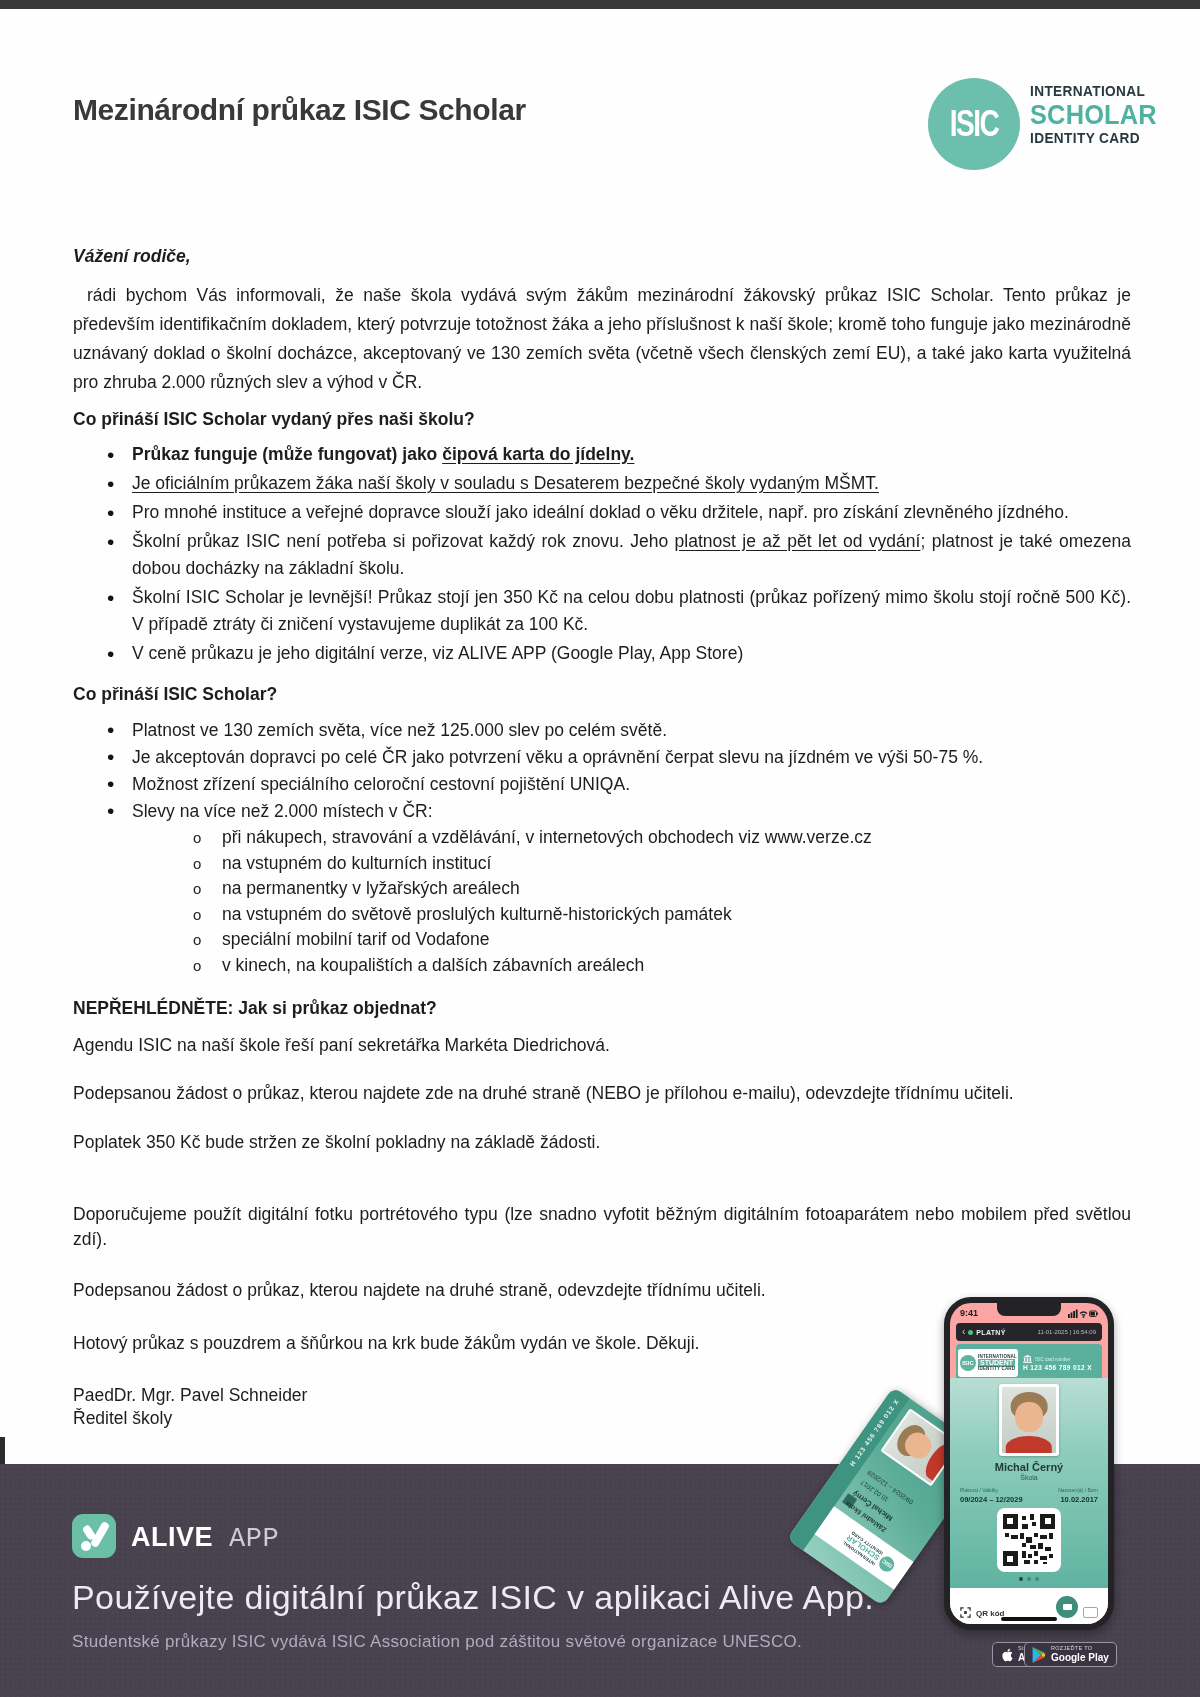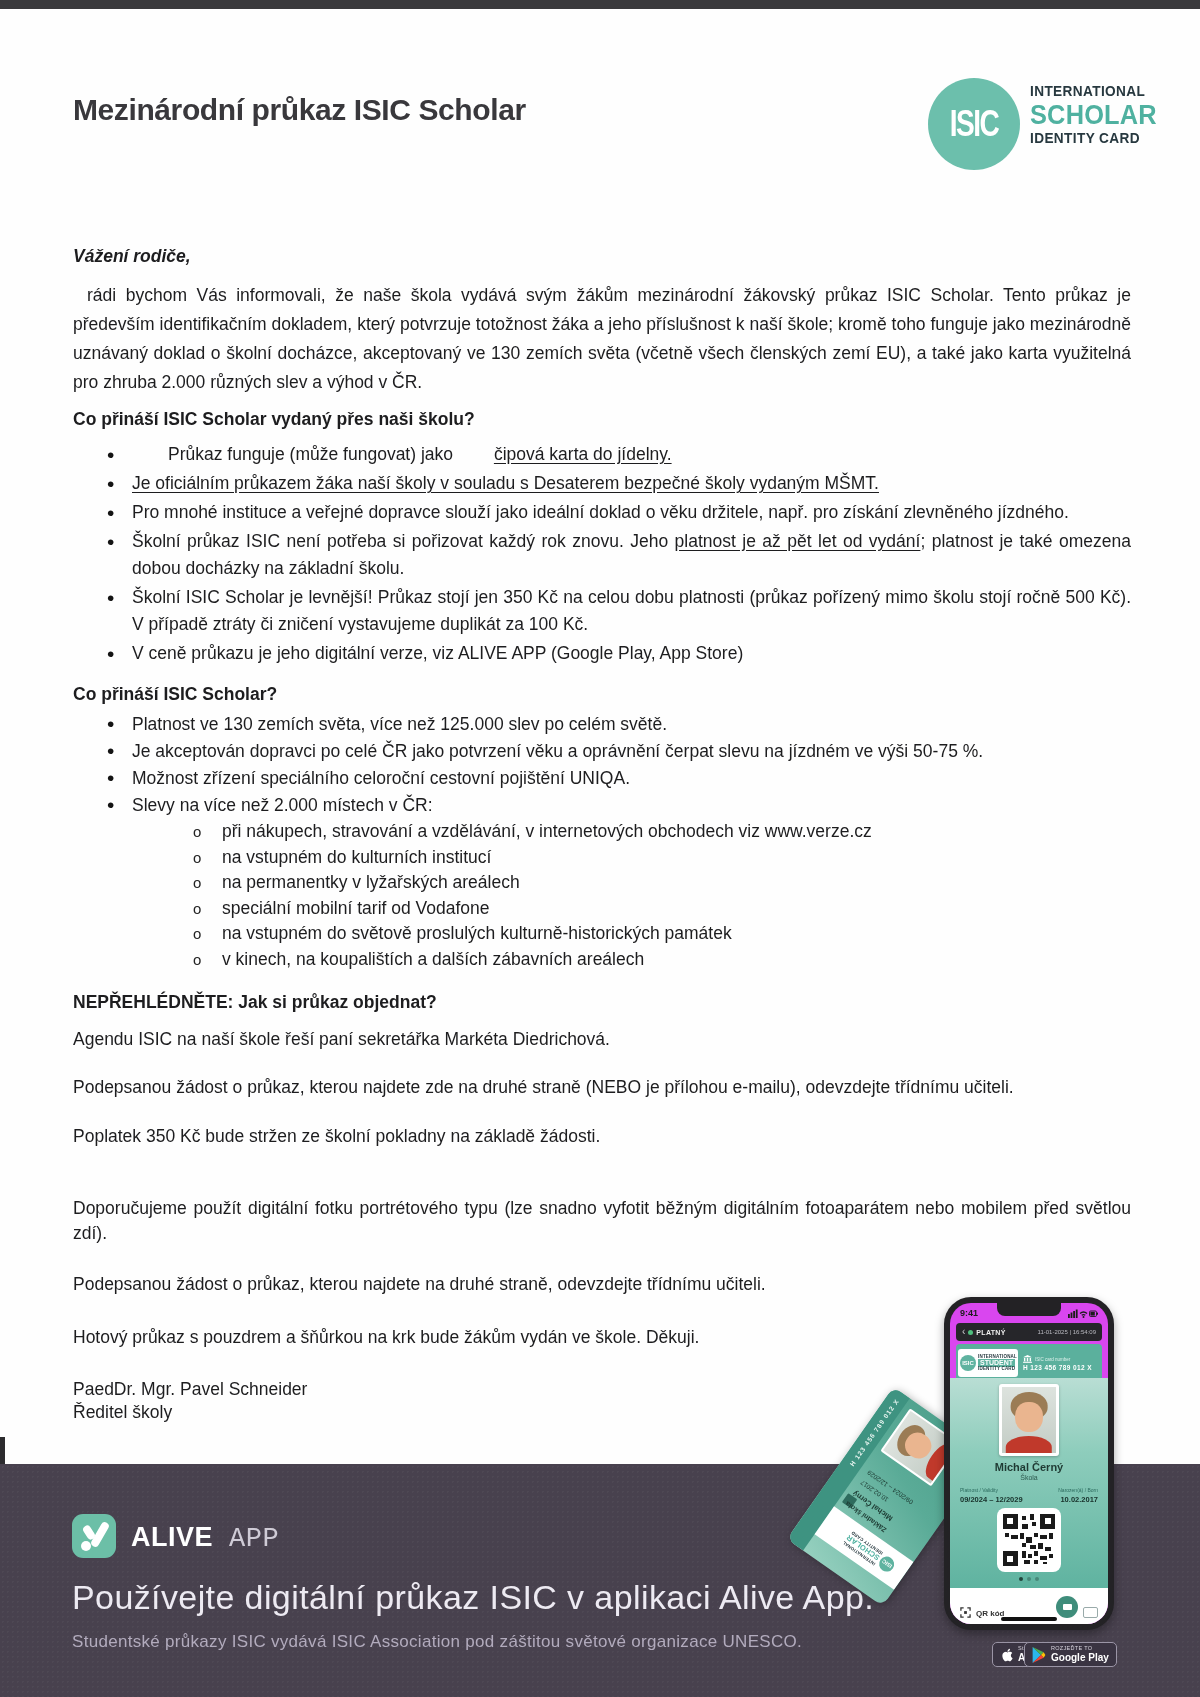--- a/index.html
+++ b/index.html
@@ -27,28 +27,28 @@
   .salutation{margin-top:115px;font-weight:bold;font-size:17.5px;line-height:26px;font-style:italic;}
   .p{font-size:17.5px;line-height:26px;text-align:justify;margin:0;}
   .p-intro{margin-top:12px;line-height:29px;text-indent:14px;}
   .sec-heading{margin-top:9px;font-weight:bold;font-size:17.5px;line-height:26px;}
   .sec-heading.mt{margin-top:14px;}
   .sec-heading.mt2{margin-top:17px;}
   ul.blist{list-style:none;margin:9px 0 0 0;padding:0;}
   ul.blist>li{position:relative;padding-left:59px;line-height:27px;font-size:17.5px;
               text-align:justify;margin-bottom:2px;}
   ul.blist>li::before{content:"•";position:absolute;left:34px;top:0;font-size:21px;color:#141414;}
-  ul.blist2{list-style:none;margin:4px 0 0 0;padding:0;}
+  ul.blist2{list-style:none;margin:10px 0 0 0;padding:0;}
   ul.blist2>li{position:relative;padding-left:59px;line-height:26px;font-size:17.5px;margin-bottom:1px;}
   ul.blist2>li::before{content:"•";position:absolute;left:34px;top:0;font-size:21px;color:#141414;}
   ul.sublist{list-style:none;margin:1px 0 0 0;padding:0;}
   ul.sublist>li{position:relative;padding-left:149px;line-height:25.5px;font-size:17.5px;}
   ul.sublist>li::before{content:"o";position:absolute;left:120px;top:0;font-size:15px;color:#222;}
   .u{text-decoration:underline;text-underline-offset:3px;}
-  .b{font-weight:normal;margin-left:36px;}
+  .b{font-weight:bold;}
   .p1{margin-top:11px;} .p2{margin-top:22px;} .p3{margin-top:23px;}
   .p4{margin-top:22px;line-height:25px;} .p5{margin-top:25px;} .p6{margin-top:27px;}
   .sign{margin-top:28px;line-height:23px;font-size:17.5px;}
 
   
   .banner{position:absolute;left:0;top:1464px;width:1200px;height:233px;background:#48414e;
           background-image:radial-gradient(rgba(255,255,255,.035) 1px,transparent 1px);
           background-size:5px 5px;z-index:1;}
   .alive-logo{position:absolute;left:72px;top:50px;width:44px;height:44px;border-radius:11px;background:#6cbfa7;}
   .alive-bar1{position:absolute;width:8px;height:27px;background:#fff;border-radius:4px;left:24px;top:7px;transform:rotate(30deg);}
@@ -96,21 +96,21 @@
   .kid-hair{position:absolute;top:8%;left:50%;transform:translateX(-50%);width:68%;height:42%;
             background:#9b7c55;border-radius:50% 50% 44% 44%;}
   .kid-face{position:absolute;top:22%;left:50%;transform:translateX(-50%);width:52%;height:46%;
             background:#eab58f;border-radius:46%;}
   .kid-shirt{position:absolute;bottom:-8%;left:50%;transform:translateX(-50%);width:86%;height:34%;
              background:#c0392b;border-radius:50% 50% 0 0;}
 
   
   .phone{position:absolute;left:944px;top:1297px;width:170px;height:333px;background:#232225;
          border-radius:27px;padding:6px;box-sizing:border-box;z-index:5;box-shadow:0 4px 10px rgba(0,0,0,.35);}
-  .screen{position:relative;width:100%;height:100%;border-radius:21px;background:#d946ef;overflow:hidden;}
+  .screen{position:relative;width:100%;height:100%;border-radius:21px;background:#fca5a5;overflow:hidden;}
   .notch{position:absolute;top:0;left:50%;transform:translateX(-50%);width:64px;height:13px;
          background:#232225;border-radius:0 0 8px 8px;z-index:3;}
   .status{display:flex;justify-content:space-between;align-items:center;padding:3px 10px 1px;height:14px;}
   .status-time{font-size:9px;font-weight:bold;color:#1c1c1c;}
   .pill{margin:2px 6px 0;height:18px;background:#26262a;border-radius:4px;display:flex;
         align-items:center;padding:0 6px;gap:3px;}
   .pill-back{color:#cfcfd4;font-size:10px;line-height:1;}
   .pill-dot{width:5px;height:5px;border-radius:50%;background:#4fbf7e;}
   .pill-status{font-size:7px;font-weight:bold;color:#f0f0f0;letter-spacing:.3px;}
   .pill-dt{margin-left:auto;font-size:6px;color:#b9b9c0;}
@@ -191,22 +191,22 @@
     <ul class="blist2">
       <li>Platnost ve 130 zemích světa, více než 125.000 slev po celém světě.</li>
       <li>Je akceptován dopravci po celé ČR jako potvrzení věku a oprávnění čerpat slevu na jízdném ve výši 50-75 %.</li>
       <li>Možnost zřízení speciálního celoroční cestovní pojištění UNIQA.</li>
       <li>Slevy na více než 2.000 místech v ČR:</li>
     </ul>
     <ul class="sublist">
       <li>při nákupech, stravování a vzdělávání, v internetových obchodech viz www.verze.cz</li>
       <li>na vstupném do kulturních institucí</li>
       <li>na permanentky v lyžařských areálech</li>
+      <li>na vstupném do světově proslulých kulturně-historických památek</li>
       <li>speciální mobilní tarif od Vodafone</li>
-      <li>na vstupném do světově proslulých kulturně-historických památek</li>
       <li>v kinech, na koupalištích a dalších zábavních areálech</li>
     </ul>
 
     <div class="sec-heading mt2">NEPŘEHLÉDNĚTE: Jak si průkaz objednat?</div>
     <p class="p p1">Agendu ISIC na naší škole řeší paní sekretářka Markéta Diedrichová.</p>
     <p class="p p2">Podepsanou žádost o průkaz, kterou najdete zde na druhé straně (NEBO je přílohou e-mailu), odevzdejte třídnímu učiteli.</p>
     <p class="p p3">Poplatek 350 Kč bude stržen ze školní pokladny na základě žádosti.</p>
     <p class="p p4"><br><span>Doporučujeme použít digitální fotku portrétového typu (lze snadno vyfotit běžným digitálním fotoaparátem nebo mobilem před světlou zdí).</span></p>
     <p class="p p5">Podepsanou žádost o průkaz, kterou najdete na druhé straně, odevzdejte třídnímu učiteli.</p>
     <p class="p p6">Hotový průkaz s pouzdrem a šňůrkou na krk bude žákům vydán ve škole. Děkuji.</p>

